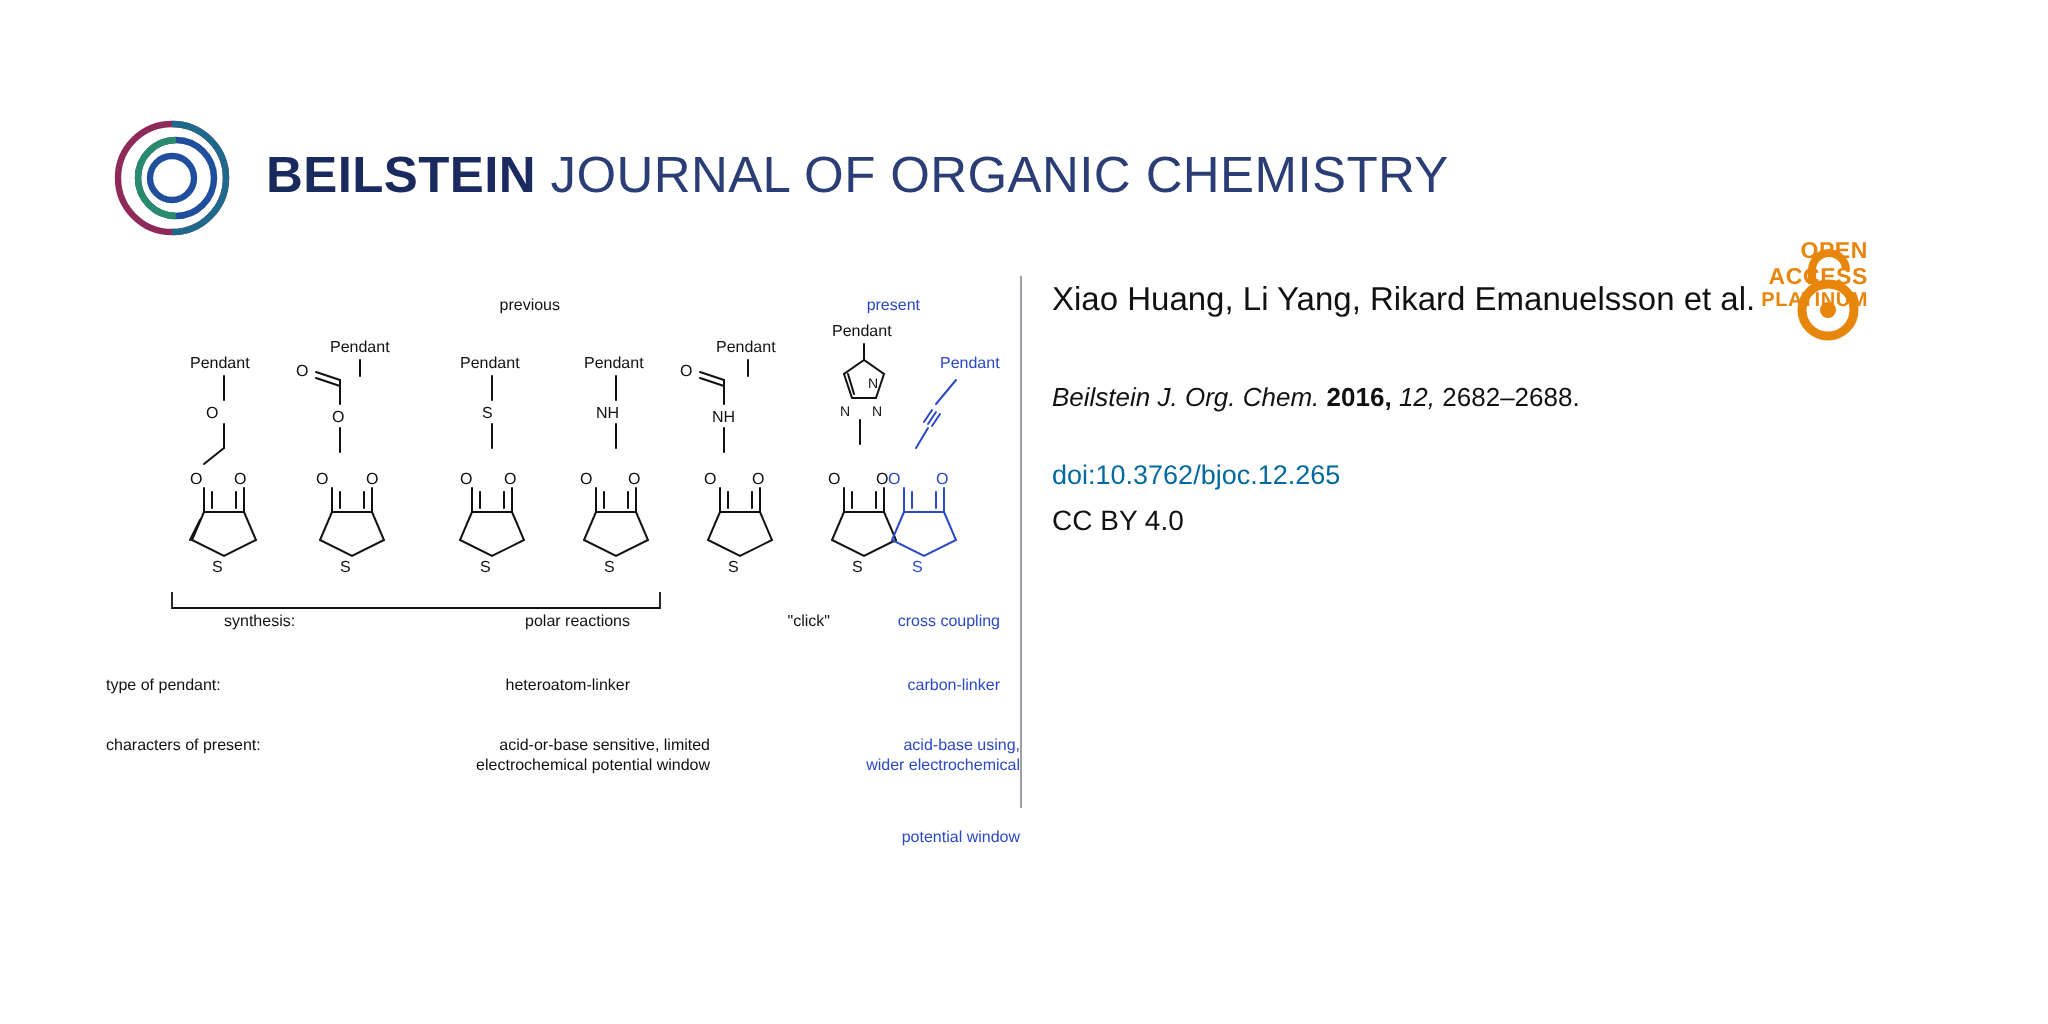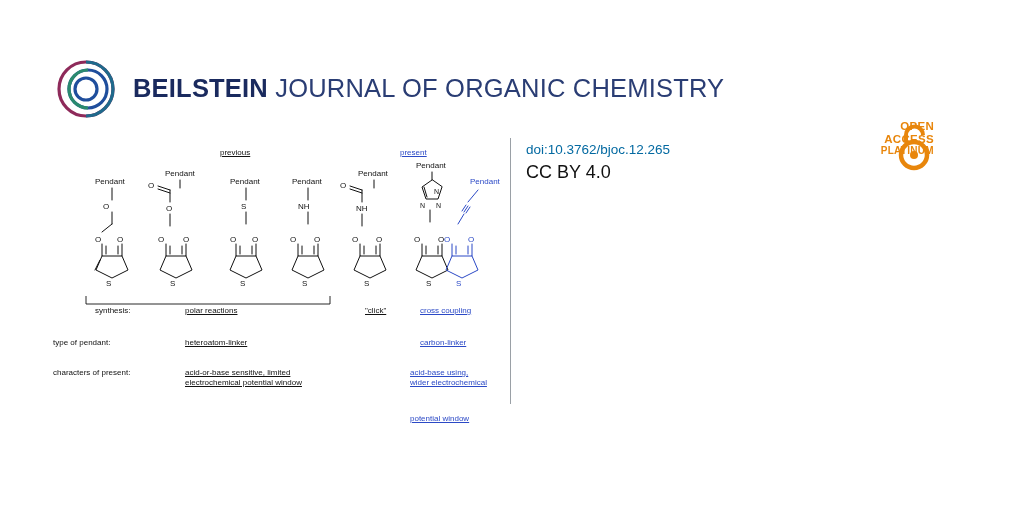--- a/index.html
+++ b/index.html
@@ -120,21 +120,21 @@
   .citation .ital { font-style: italic; }
   .citation .bold { font-weight: bold; }
   .doi {
     color: #0369a1;
     font-size: 13.5px;
     line-height: 20px;
     margin: 0 0 2px 0;
   }
   .license {
     color: #111;
-    font-size: 18px;
+    font-size: 14px;
     line-height: 20px;
     margin: 0;
   }
 
   
   .ga {
     position: absolute;
     left: 40px;
     top: 138px;
     width: 460px;
@@ -142,21 +142,21 @@
   }
   .ga svg { display: block; }
 
   .lbl {
     position: absolute;
     font-size: 8px;
     color: #111;
     white-space: nowrap;
   }
   .lbl.blue { color: #2b49c6; }
-  .lbl.center { text-align: left; text-decoration: underline; }
+  .lbl.center { text-align: right; }
 </style>
 </head>
 <body>
 
 <div class="page">
 
   <div class="header">
 
     <div class="logo-mark">
       <svg width="62" height="62" viewBox="0 0 62 62">
@@ -291,35 +291,42 @@
         <path d="M416 90 L416 98 M428 90 L428 98"></path>
         <path d="M412 100 L406 114 L422 122 L438 114 L432 100"></path>
         <text x="416" y="130" font-family="Liberation Sans, sans-serif" font-size="8" fill="#2b49c6" stroke="none">S</text>
       </g>
 
       <g stroke="#111" stroke-width="0.9" fill="none">
         <path d="M46 140 L46 148 L290 148 L290 140"></path>
       </g>
     </svg>
 
-    <div class="lbl" style="left:55px; top:168px;">synthesis:</div>
+    <div class="lbl" style="left:72px; top:168px;">synthesis:</div>
     <div class="lbl center" style="left:145px; top:168px; width:130px;">polar reactions</div>
     <div class="lbl center" style="left:325px; top:168px; width:50px;">"click"</div>
     <div class="lbl blue center" style="left:380px; top:168px; width:80px;">cross coupling</div>
 
     <div class="lbl" style="left:13px; top:200px;">type of pendant:</div>
     <div class="lbl center" style="left:145px; top:200px; width:130px;">heteroatom-linker</div>
     <div class="lbl blue center" style="left:380px; top:200px; width:80px;">carbon-linker</div>
 
     <div class="lbl" style="left:13px; top:230px;">characters of present:</div>
     <div class="lbl center" style="left:145px; top:230px; width:170px;">acid-or-base sensitive, limited</div>
     <div class="lbl center" style="left:145px; top:240px; width:170px;">electrochemical potential window</div>
     <div class="lbl blue center" style="left:370px; top:230px; width:100px;">acid-base using,</div>
     <div class="lbl blue center" style="left:370px; top:240px; width:100px;">wider electrochemical</div>
     <div class="lbl blue center" style="left:370px; top:250px; width:100px;margin-top:26px;">potential window</div>
   </div>
 
   <div class="right">
+    <div class="authors">Xiao Huang, Li Yang, Rikard Emanuelsson et al.</div>
+    <div class="citation">
+      <span class="ital">Beilstein J. Org. Chem.</span>
+      <span class="bold">2016,</span>
+      <span class="ital">12,</span>
+      <span>2682–2688.</span>
+    </div>
     <div class="doi">doi:10.3762/bjoc.12.265</div>
     <div class="license">CC BY 4.0</div>
   </div>
 
 </div>
 
 </body></html>

